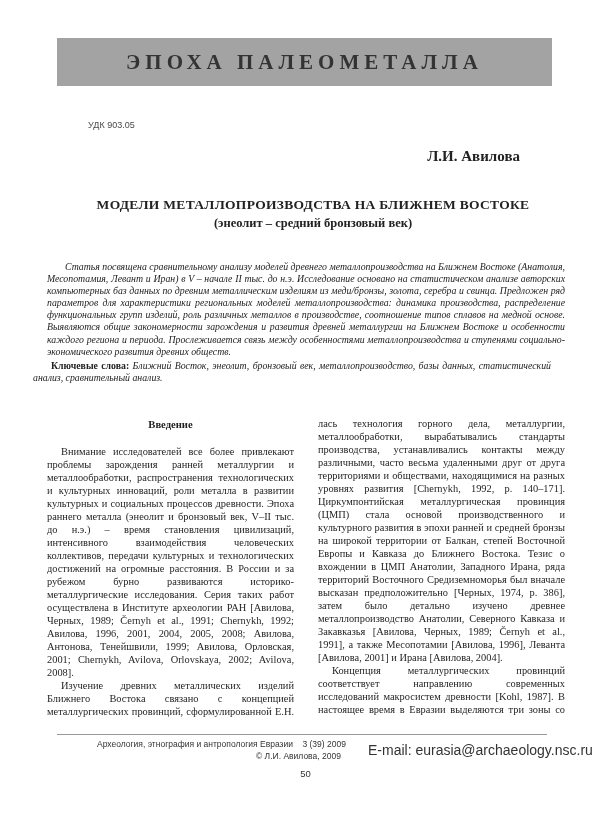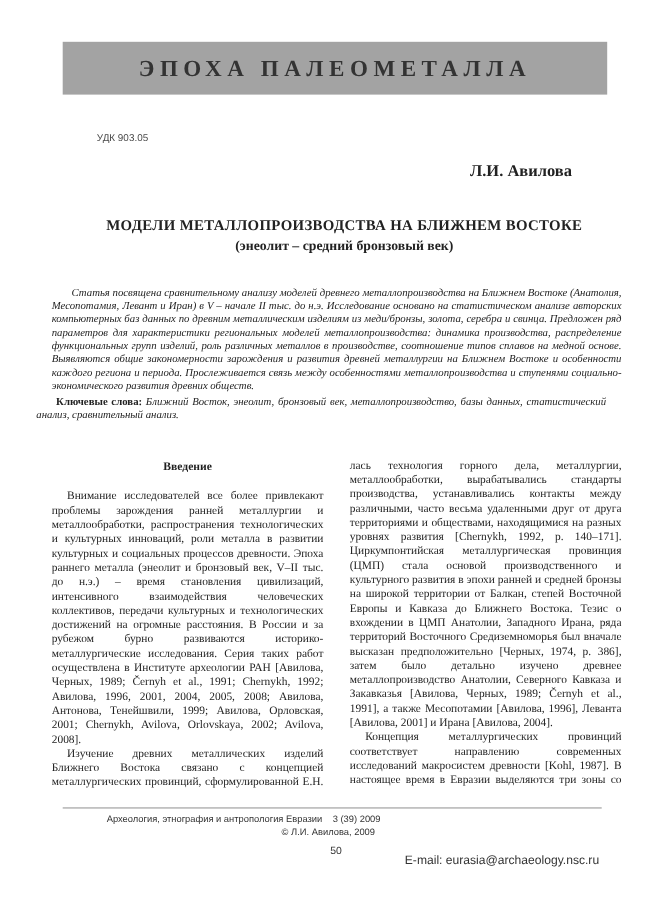--- a/index.html
+++ b/index.html
@@ -107,23 +107,23 @@
   .footer-journal {
     position: absolute;
     left: 97px; top: 739px;
     font-family: "Liberation Sans", sans-serif;
     font-size: 8.5px;
     color: #333333;
     white-space: nowrap;
   }
   .footer-email {
     position: absolute;
-    left: 368px; top: 776px;
+    left: 368px; top: 742px;
     font-family: "Liberation Sans", sans-serif;
-    font-size: 11px;
+    font-size: 14px;
     color: #333333;
     white-space: nowrap;
   }
   .footer-copyright {
     position: absolute;
     left: 256px; top: 751px;
     font-family: "Liberation Sans", sans-serif;
     font-size: 8.5px;
     color: #333333;
     white-space: nowrap;

